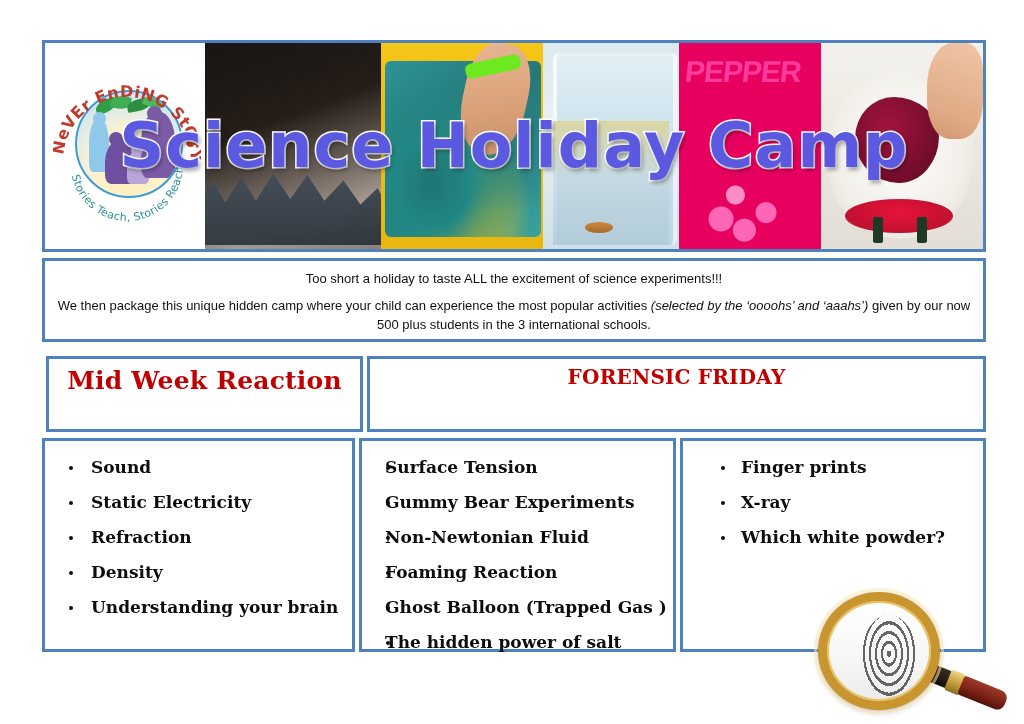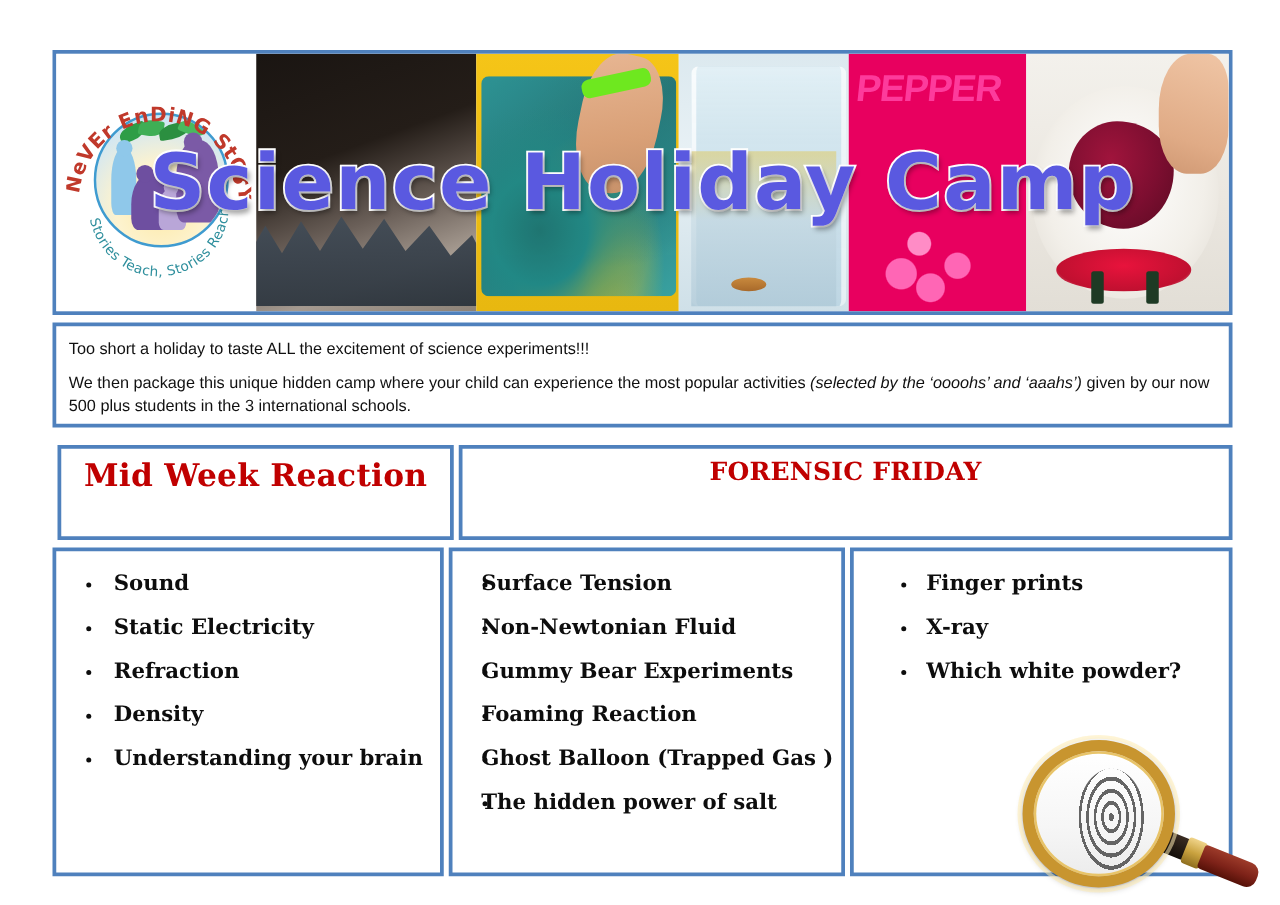--- a/index.html
+++ b/index.html
@@ -265,20 +265,21 @@
   .intro {
     position: absolute;
     left: 42px;
     top: 258px;
     width: 944px;
     height: 84px;
     border: 3px solid #4f81bd;
     box-sizing: border-box;
     background: #ffffff;
     padding: 8px 10px 0 10px;
+    text-align: center;
   }
   .intro p {
     margin: 0 0 8px 0;
     font-family: "Liberation Sans", sans-serif;
     font-size: 13px;
     line-height: 19px;
     color: #111111;
   }
   .intro .ital { font-style: italic; }
 
@@ -288,21 +289,21 @@
     left: 42px;
     top: 356px;
     width: 944px;
     height: 322px;
   }
   .tbl-row {
     display: flex;
     width: 100%;
   }
   .tbl-head { height: 76px; }
-  .tbl-body { height: 263px; margin-top: 6px; }
+  .tbl-body { height: 214px; margin-top: 6px; }
 
   .cell {
     border: 3px solid #4f81bd;
     box-sizing: border-box;
     background: #ffffff;
     position: relative;
   }
   .c1 { flex: 0 0 313px; }
   .c2 { flex: 0 0 317px; margin-left: 4px; }
   .c3 { flex: 1 1 auto; margin-left: 4px; }
@@ -529,22 +530,22 @@
           <li>Static Electricity</li>
           <li>Refraction</li>
           <li>Density</li>
           <li>Understanding your brain</li>
         </ul>
       </div>
 
       <div class="cell c2">
         <ul class="items col2">
           <li>Surface Tension</li>
+          <li>Gummy Bear Experiments</li>
           <li>Non-Newtonian Fluid</li>
-          <li>Gummy Bear Experiments</li>
           <li>Foaming Reaction</li>
           <li>Ghost Balloon (Trapped Gas )</li>
           <li>The hidden power of salt</li>
         </ul>
       </div>
 
       <div class="cell c3">
         <ul class="items col3">
           <li>Finger prints</li>
           <li>X-ray</li>

